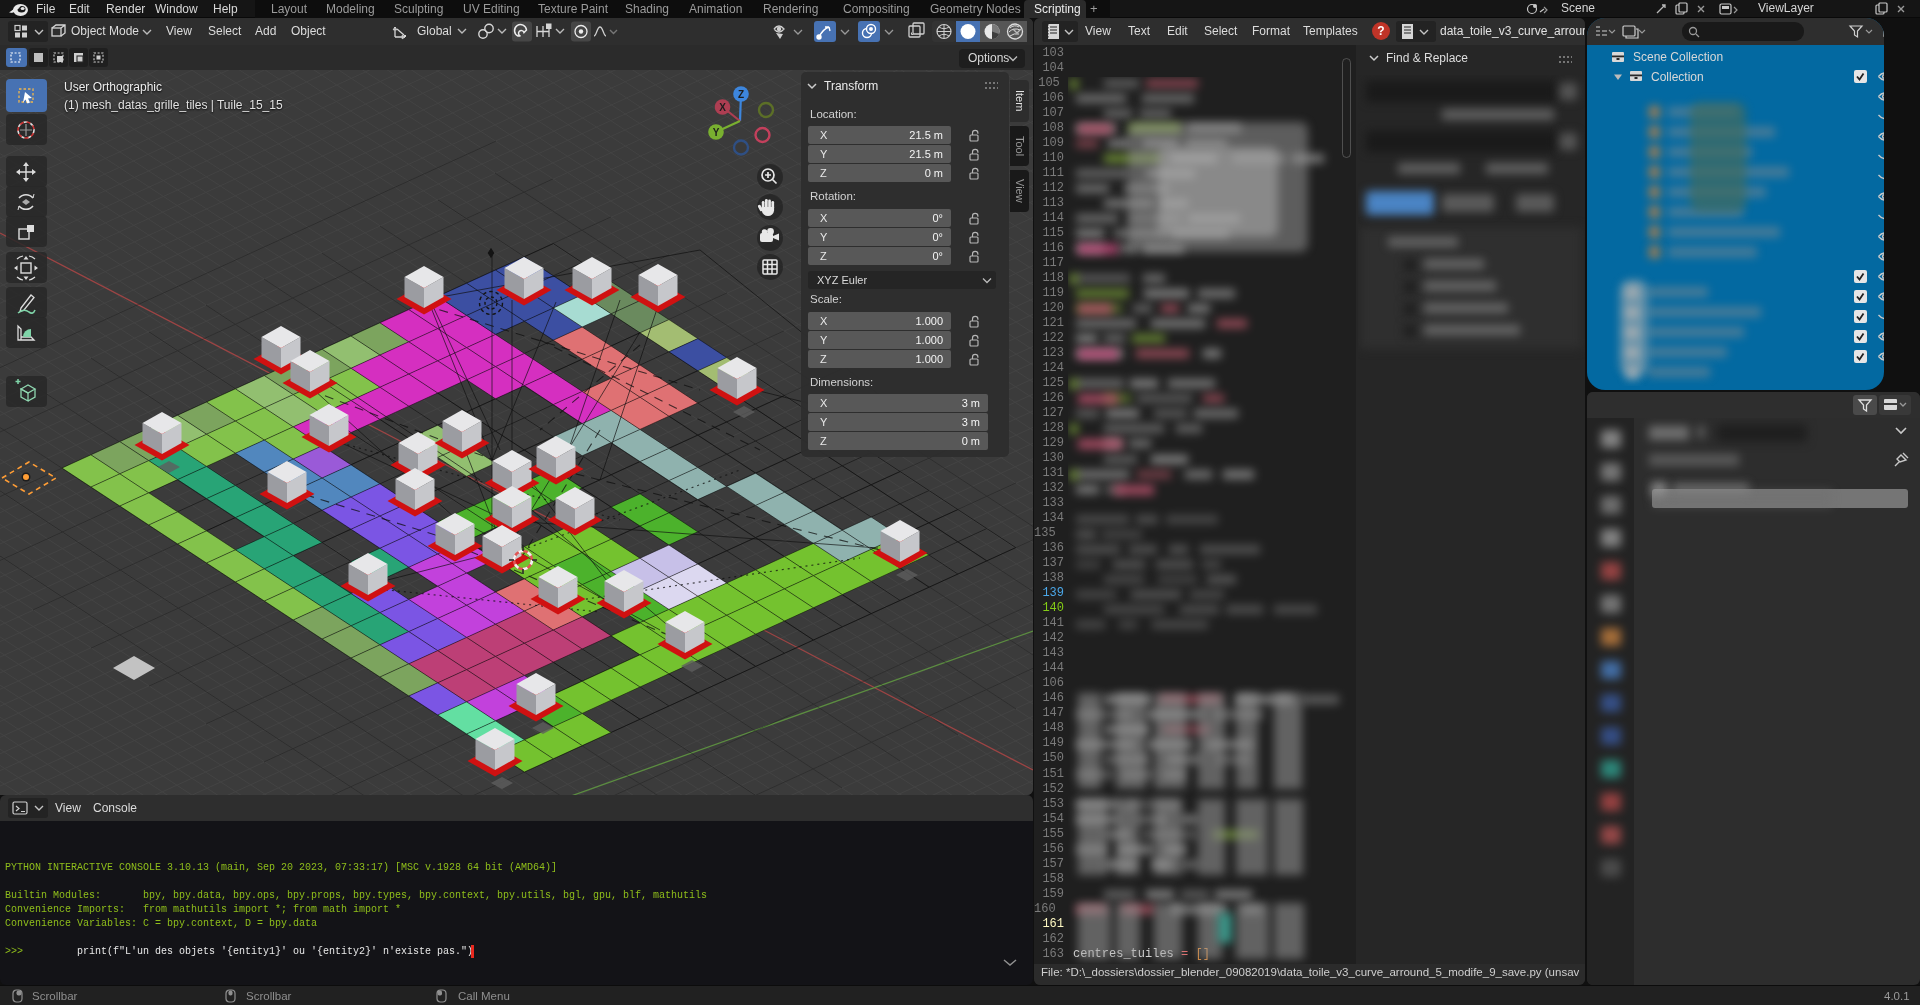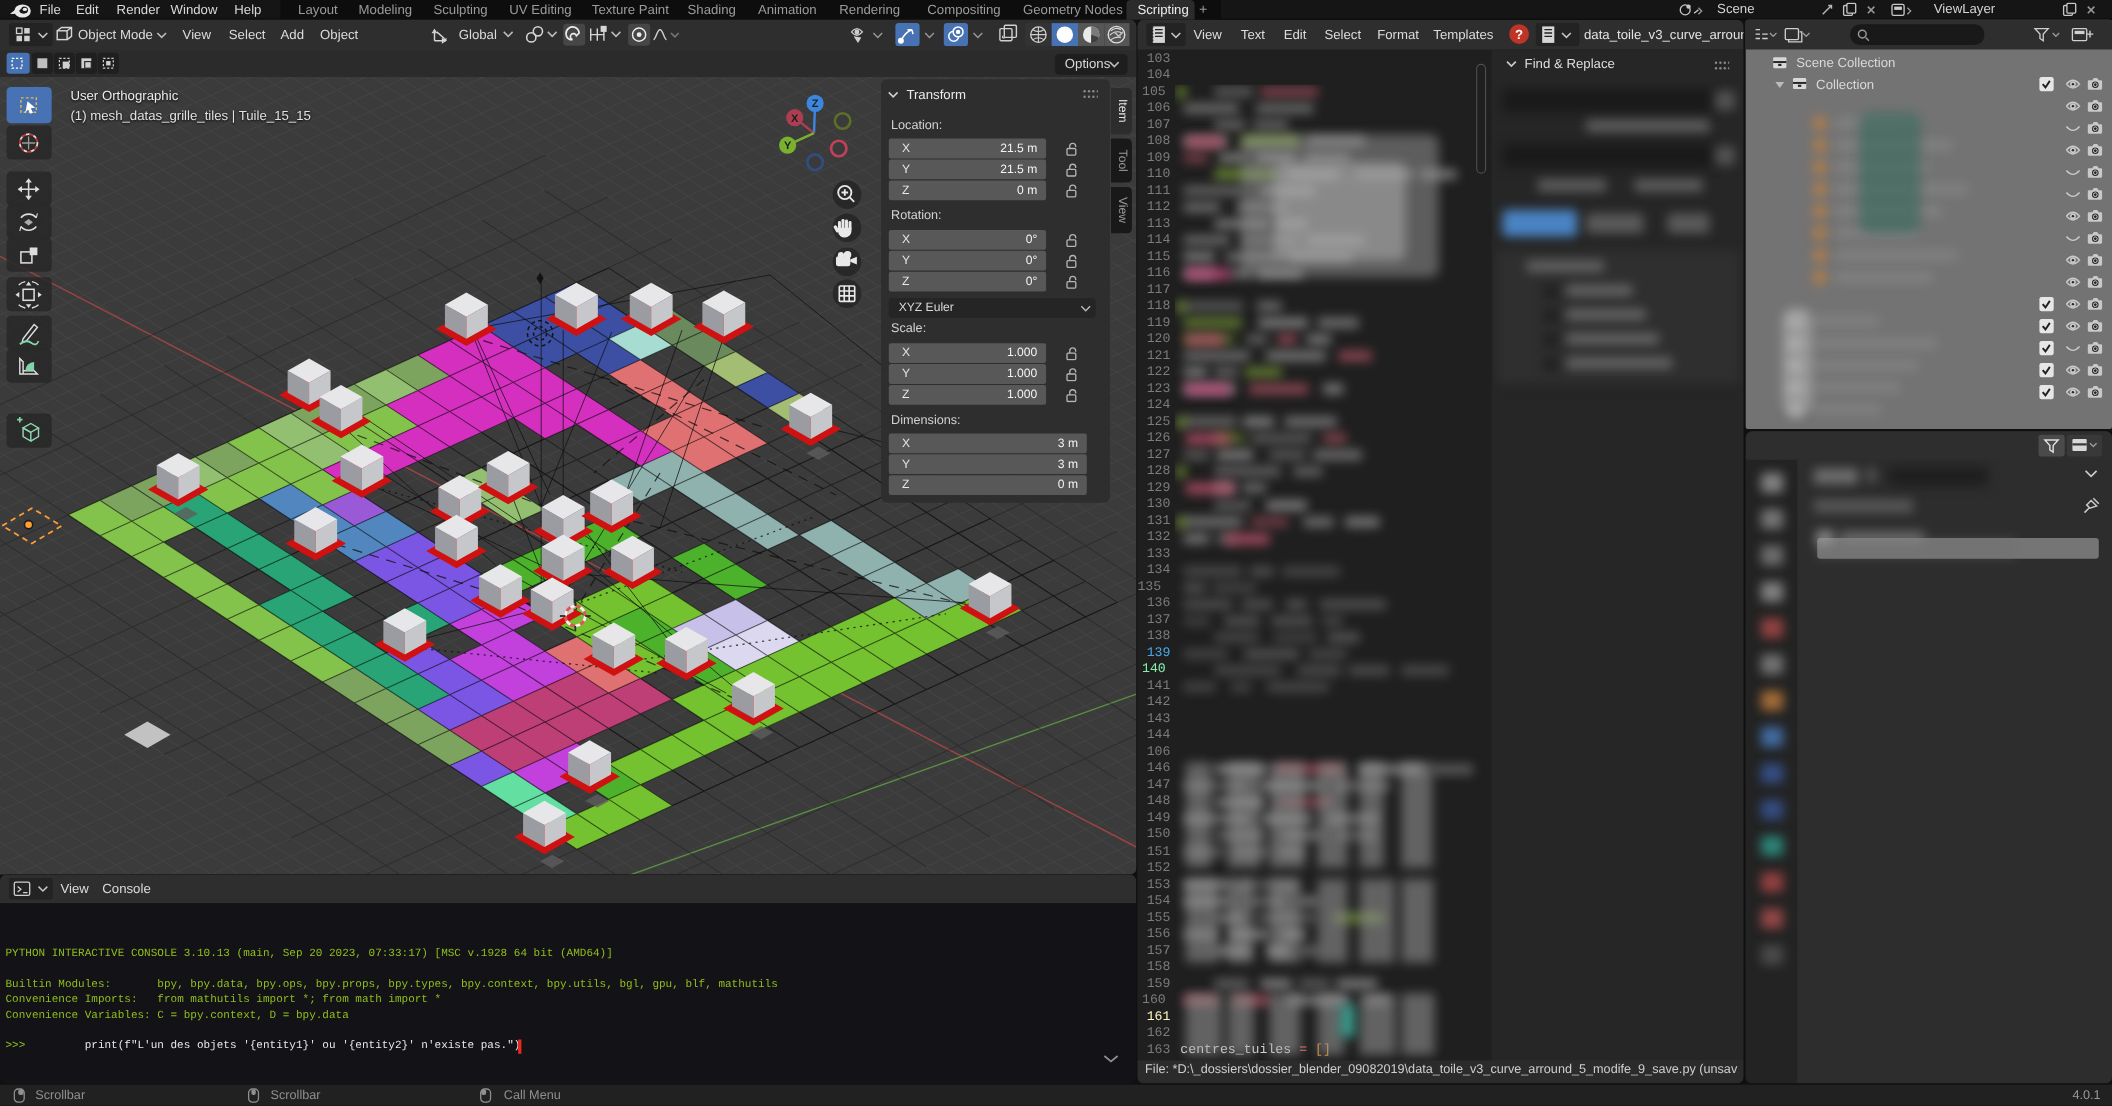--- a/index.html
+++ b/index.html
@@ -1090,41 +1090,41 @@
       <div class="abs mono" style="left:0px;top:433.0px;width:30px;text-align:right;font-size:12px;color:#7b7b7b">130</div>
       <div class="abs mono" style="left:0px;top:448.1px;width:30px;text-align:right;font-size:12px;color:#7b7b7b">131</div>
       <div class="abs mono" style="left:0px;top:463.1px;width:30px;text-align:right;font-size:12px;color:#7b7b7b">132</div>
       <div class="abs mono" style="left:0px;top:478.1px;width:30px;text-align:right;font-size:12px;color:#7b7b7b">133</div>
       <div class="abs mono" style="left:0px;top:493.1px;width:30px;text-align:right;font-size:12px;color:#7b7b7b">134</div>
       <div class="abs mono" style="left:0px;top:508.1px;width:30px;text-align:left;font-size:12px;color:#7b7b7b">135</div>
       <div class="abs mono" style="left:0px;top:523.2px;width:30px;text-align:right;font-size:12px;color:#7b7b7b">136</div>
       <div class="abs mono" style="left:0px;top:538.2px;width:30px;text-align:right;font-size:12px;color:#7b7b7b">137</div>
       <div class="abs mono" style="left:0px;top:553.2px;width:30px;text-align:right;font-size:12px;color:#7b7b7b">138</div>
       <div class="abs mono" style="left:0px;top:568.2px;width:30px;text-align:right;font-size:12px;color:#4ba7e8">139</div>
-      <div class="abs mono" style="left:0px;top:583.2px;width:30px;text-align:center;font-size:12px;color:#86efac">140</div>
+      <div class="abs mono" style="left:0px;top:583.2px;width:30px;text-align:right;font-size:12px;color:#84cc16">140</div>
       <div class="abs mono" style="left:0px;top:598.3px;width:30px;text-align:right;font-size:12px;color:#7b7b7b">141</div>
       <div class="abs mono" style="left:0px;top:613.3px;width:30px;text-align:right;font-size:12px;color:#7b7b7b">142</div>
       <div class="abs mono" style="left:0px;top:628.3px;width:30px;text-align:right;font-size:12px;color:#7b7b7b">143</div>
       <div class="abs mono" style="left:0px;top:643.3px;width:30px;text-align:right;font-size:12px;color:#7b7b7b">144</div>
       <div class="abs mono" style="left:0px;top:658.3px;width:30px;text-align:right;font-size:12px;color:#7b7b7b">106</div>
       <div class="abs mono" style="left:0px;top:673.4px;width:30px;text-align:right;font-size:12px;color:#7b7b7b">146</div>
       <div class="abs mono" style="left:0px;top:688.4px;width:30px;text-align:right;font-size:12px;color:#7b7b7b">147</div>
       <div class="abs mono" style="left:0px;top:703.4px;width:30px;text-align:right;font-size:12px;color:#7b7b7b">148</div>
       <div class="abs mono" style="left:0px;top:718.4px;width:30px;text-align:right;font-size:12px;color:#7b7b7b">149</div>
       <div class="abs mono" style="left:0px;top:733.4px;width:30px;text-align:right;font-size:12px;color:#7b7b7b">150</div>
       <div class="abs mono" style="left:0px;top:748.5px;width:30px;text-align:right;font-size:12px;color:#7b7b7b">151</div>
       <div class="abs mono" style="left:0px;top:763.5px;width:30px;text-align:right;font-size:12px;color:#7b7b7b">152</div>
       <div class="abs mono" style="left:0px;top:778.5px;width:30px;text-align:right;font-size:12px;color:#7b7b7b">153</div>
       <div class="abs mono" style="left:0px;top:793.5px;width:30px;text-align:right;font-size:12px;color:#7b7b7b">154</div>
       <div class="abs mono" style="left:0px;top:808.5px;width:30px;text-align:right;font-size:12px;color:#7b7b7b">155</div>
       <div class="abs mono" style="left:0px;top:823.6px;width:30px;text-align:right;font-size:12px;color:#7b7b7b">156</div>
       <div class="abs mono" style="left:0px;top:838.6px;width:30px;text-align:right;font-size:12px;color:#7b7b7b">157</div>
       <div class="abs mono" style="left:0px;top:853.6px;width:30px;text-align:right;font-size:12px;color:#7b7b7b">158</div>
       <div class="abs mono" style="left:0px;top:868.6px;width:30px;text-align:right;font-size:12px;color:#7b7b7b">159</div>
-      <div class="abs mono" style="left:0px;top:883.6px;width:30px;text-align:center;font-size:12px;color:#7b7b7b">160</div>
+      <div class="abs mono" style="left:0px;top:883.6px;width:30px;text-align:left;font-size:12px;color:#7b7b7b">160</div>
       <div class="abs mono" style="left:0px;top:898.7px;width:30px;text-align:right;font-size:12px;color:#fef9c3">161</div>
       <div class="abs mono" style="left:0px;top:913.7px;width:30px;text-align:right;font-size:12px;color:#7b7b7b">162</div>
       <div class="abs mono" style="left:0px;top:928.7px;width:30px;text-align:right;font-size:12px;color:#7b7b7b">163</div>
       <div class="abs mono" style="left:39px;top:929px;font-size:12px;color:#d4d4d4;white-space:pre">centres_tuiles <span style="color:#e66a6a">=</span> <span style="color:#d8883a">[]</span></div>
       <div class="abs" style="left:308px;top:40px;width:9px;height:100px;border:1.5px solid #6f6f6f;border-radius:5px;opacity:0.6"></div>
       <div class="blurwrap" style="left:34px;top:59px;width:286px;height:888px">
         <div style="left:36px;top:2px;width:35px;height:9px;background:#8a8a8a;opacity:0.56"></div>
         <div style="left:78px;top:2px;width:52px;height:9px;background:#b05565;opacity:0.67"></div>
         <div style="left:8px;top:17px;width:50px;height:9px;background:#8a8a8a;opacity:0.72"></div>
         <div style="left:74px;top:17px;width:52px;height:9px;background:#8a8a8a;opacity:0.68"></div>
@@ -1331,21 +1331,21 @@
         <div style="left:46px;top:206px;width:12px;height:12px;background:#1e1e1e"></div>
         <div style="left:66px;top:206px;width:72px;height:10px;background:#8a8a8a;opacity:0.6"></div>
         <div style="left:46px;top:228px;width:12px;height:12px;background:#1e1e1e"></div>
         <div style="left:66px;top:228px;width:84px;height:10px;background:#8a8a8a;opacity:0.6"></div>
         <div style="left:46px;top:250px;width:12px;height:12px;background:#1e1e1e"></div>
         <div style="left:66px;top:250px;width:96px;height:10px;background:#8a8a8a;opacity:0.6"></div>
       </div>
       <div class="abs" style="left:0;top:946px;width:551px;height:21px;background:#2b2b2b"></div>
       <div class="abs" style="left:7px;top:948px;font-size:11.5px;color:#cfcfcf;white-space:nowrap;width:540px;overflow:hidden">File: *D:\_dossiers\dossier_blender_09082019\data_toile_v3_curve_arround_5_modife_9_save.py (unsav</div>
     </div>
-<div class="abs" style="left:1587px;top:18px;width:333px;height:372px;background:#737373;border-radius:2px;overflow:hidden">
+<div class="abs" style="left:1587px;top:18px;width:297px;height:372px;background:#0369a1;border-radius:18px;overflow:hidden">
       <div class="abs hdr" style="left:0;top:0;width:333px;height:27px"></div>
       <svg class="abs" style="left:6px;top:5px" width="56" height="17" viewBox="0 0 56 17">
 <g stroke="#cfcfcf" stroke-width="1.2" fill="none">
 <path d="M3,4 h4 M3,8 h4 M9,8 h5 M3,12 h4 M9,12 h5"></path>
           <path d="M16,7 l3,3 3,-3" stroke="#999"></path>
 <rect x="30" y="3" width="12" height="10" rx="1"></rect>
           <path d="M33,13 v2 h12 v-9 h-2"></path>
 <path d="M46,7 l3,3 3,-3" stroke="#999"></path>
 </g>
       </svg>

